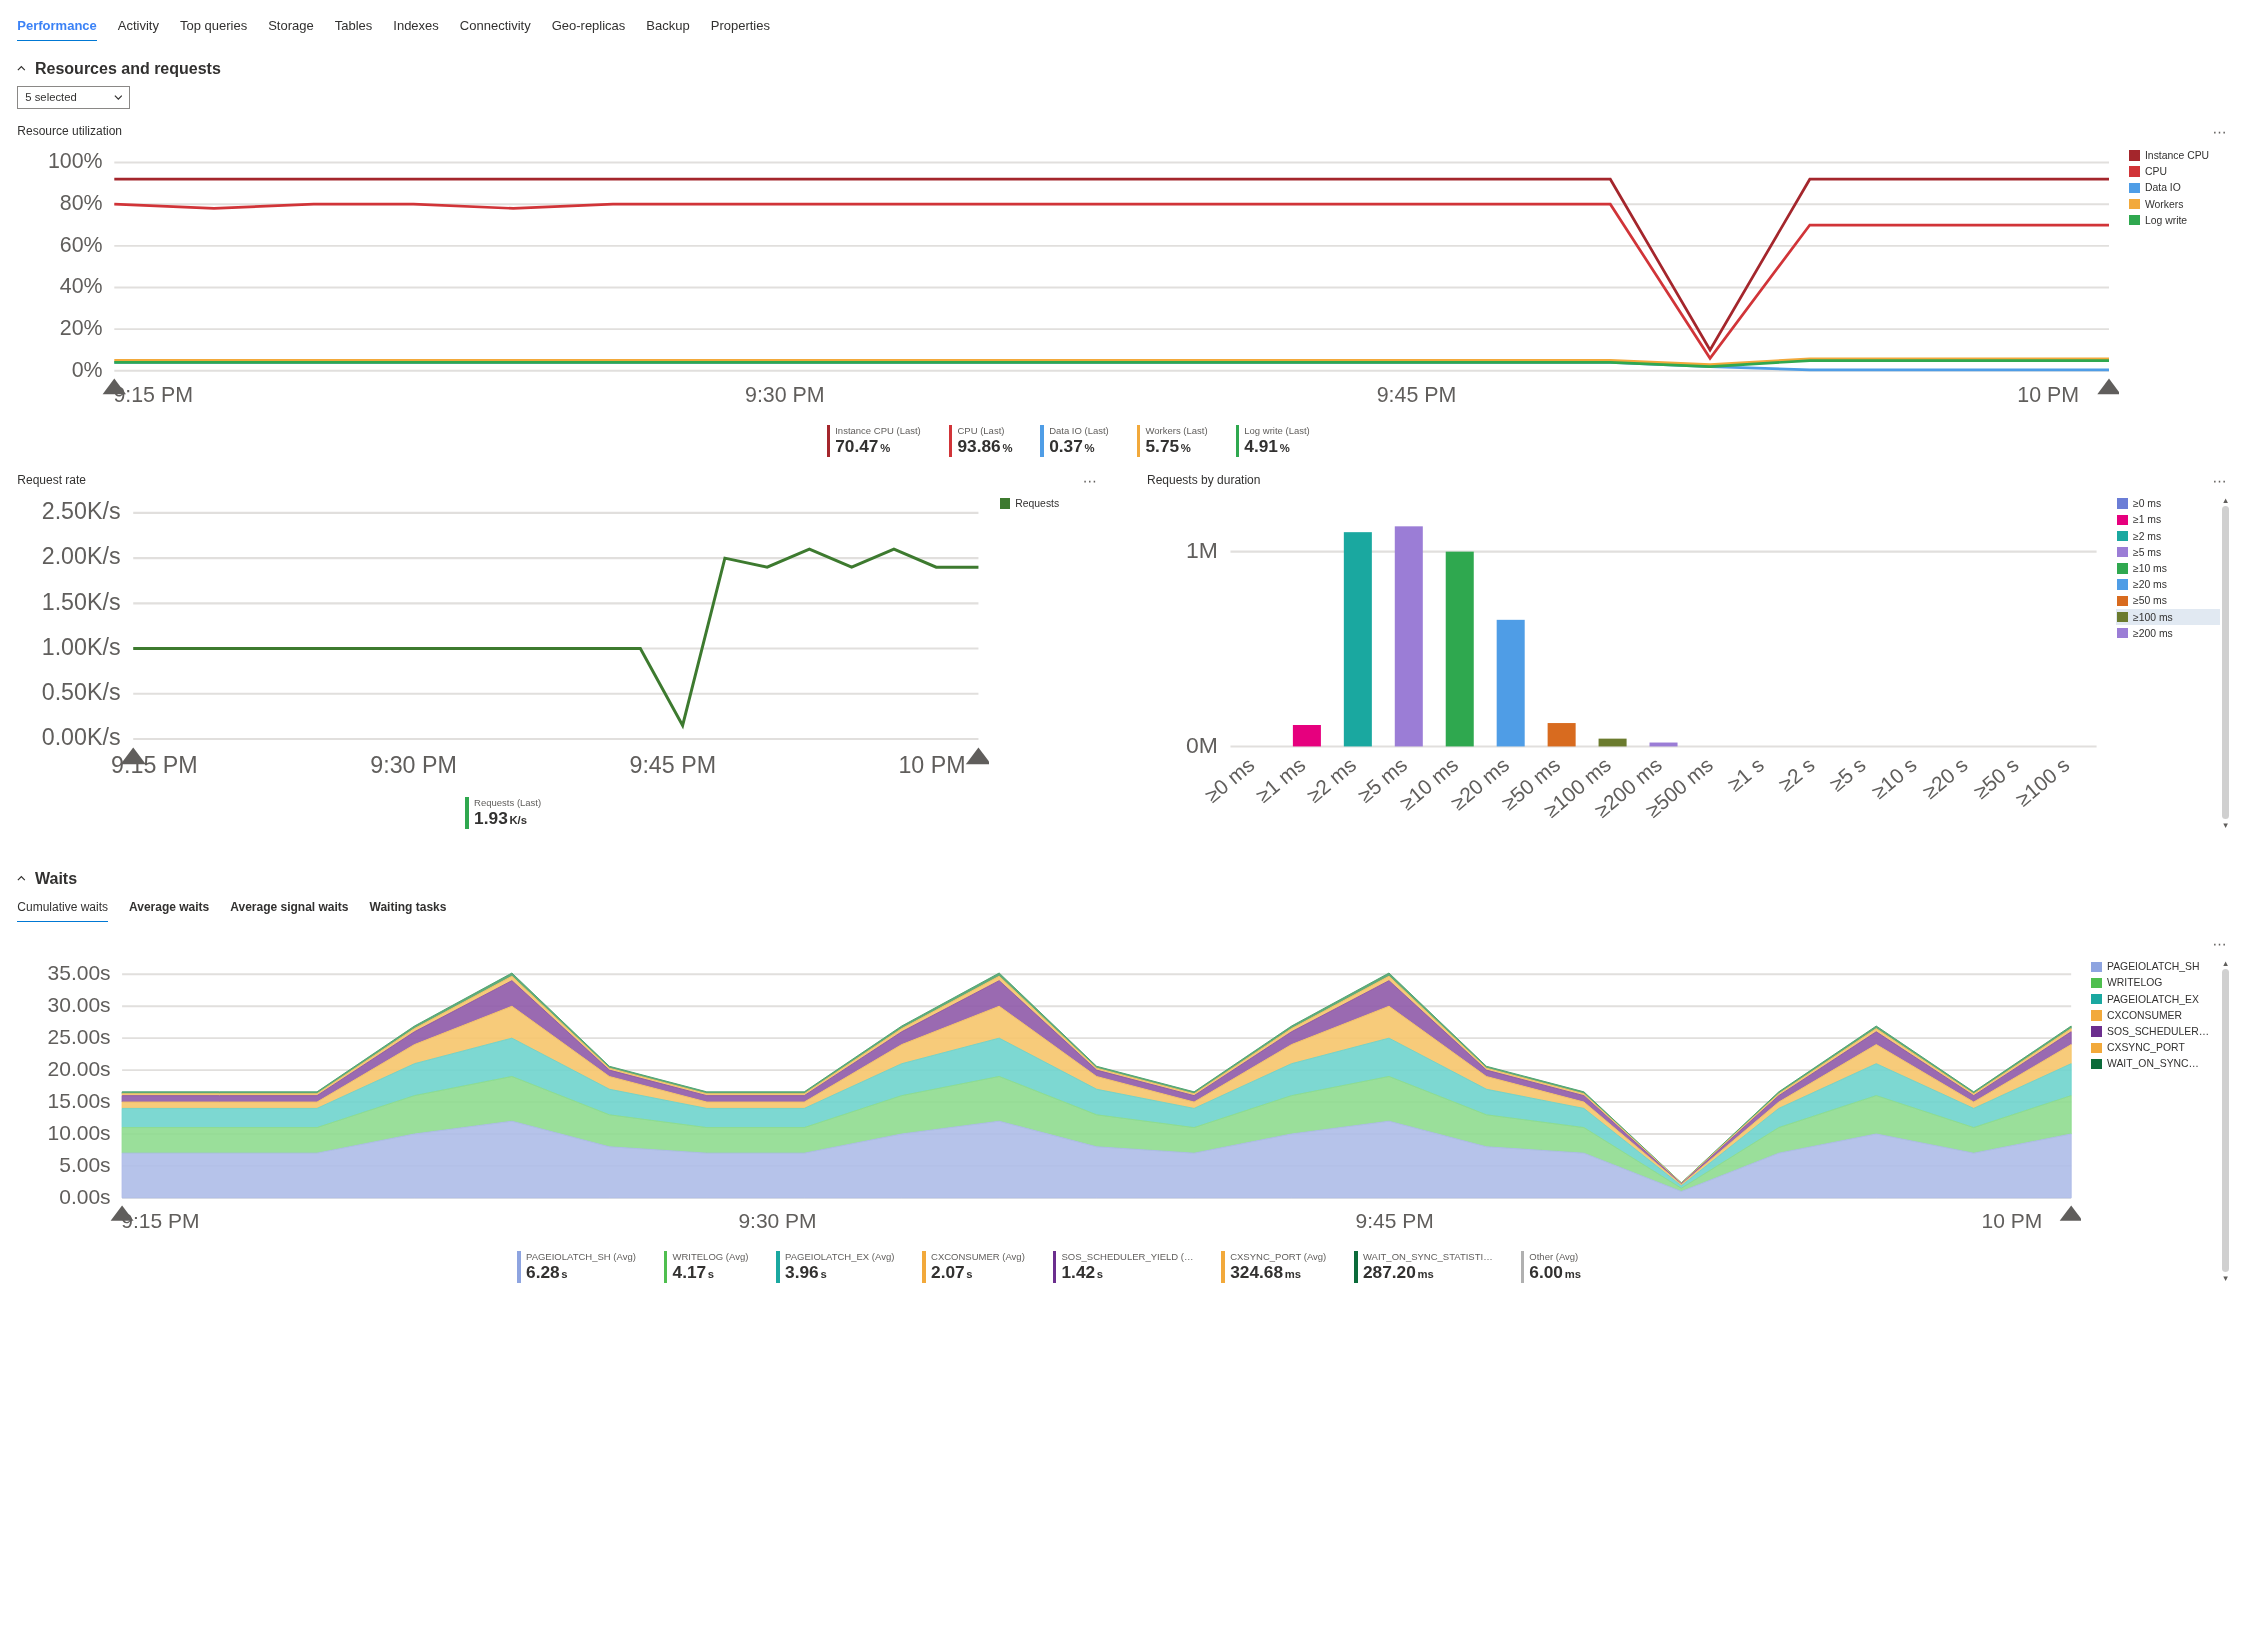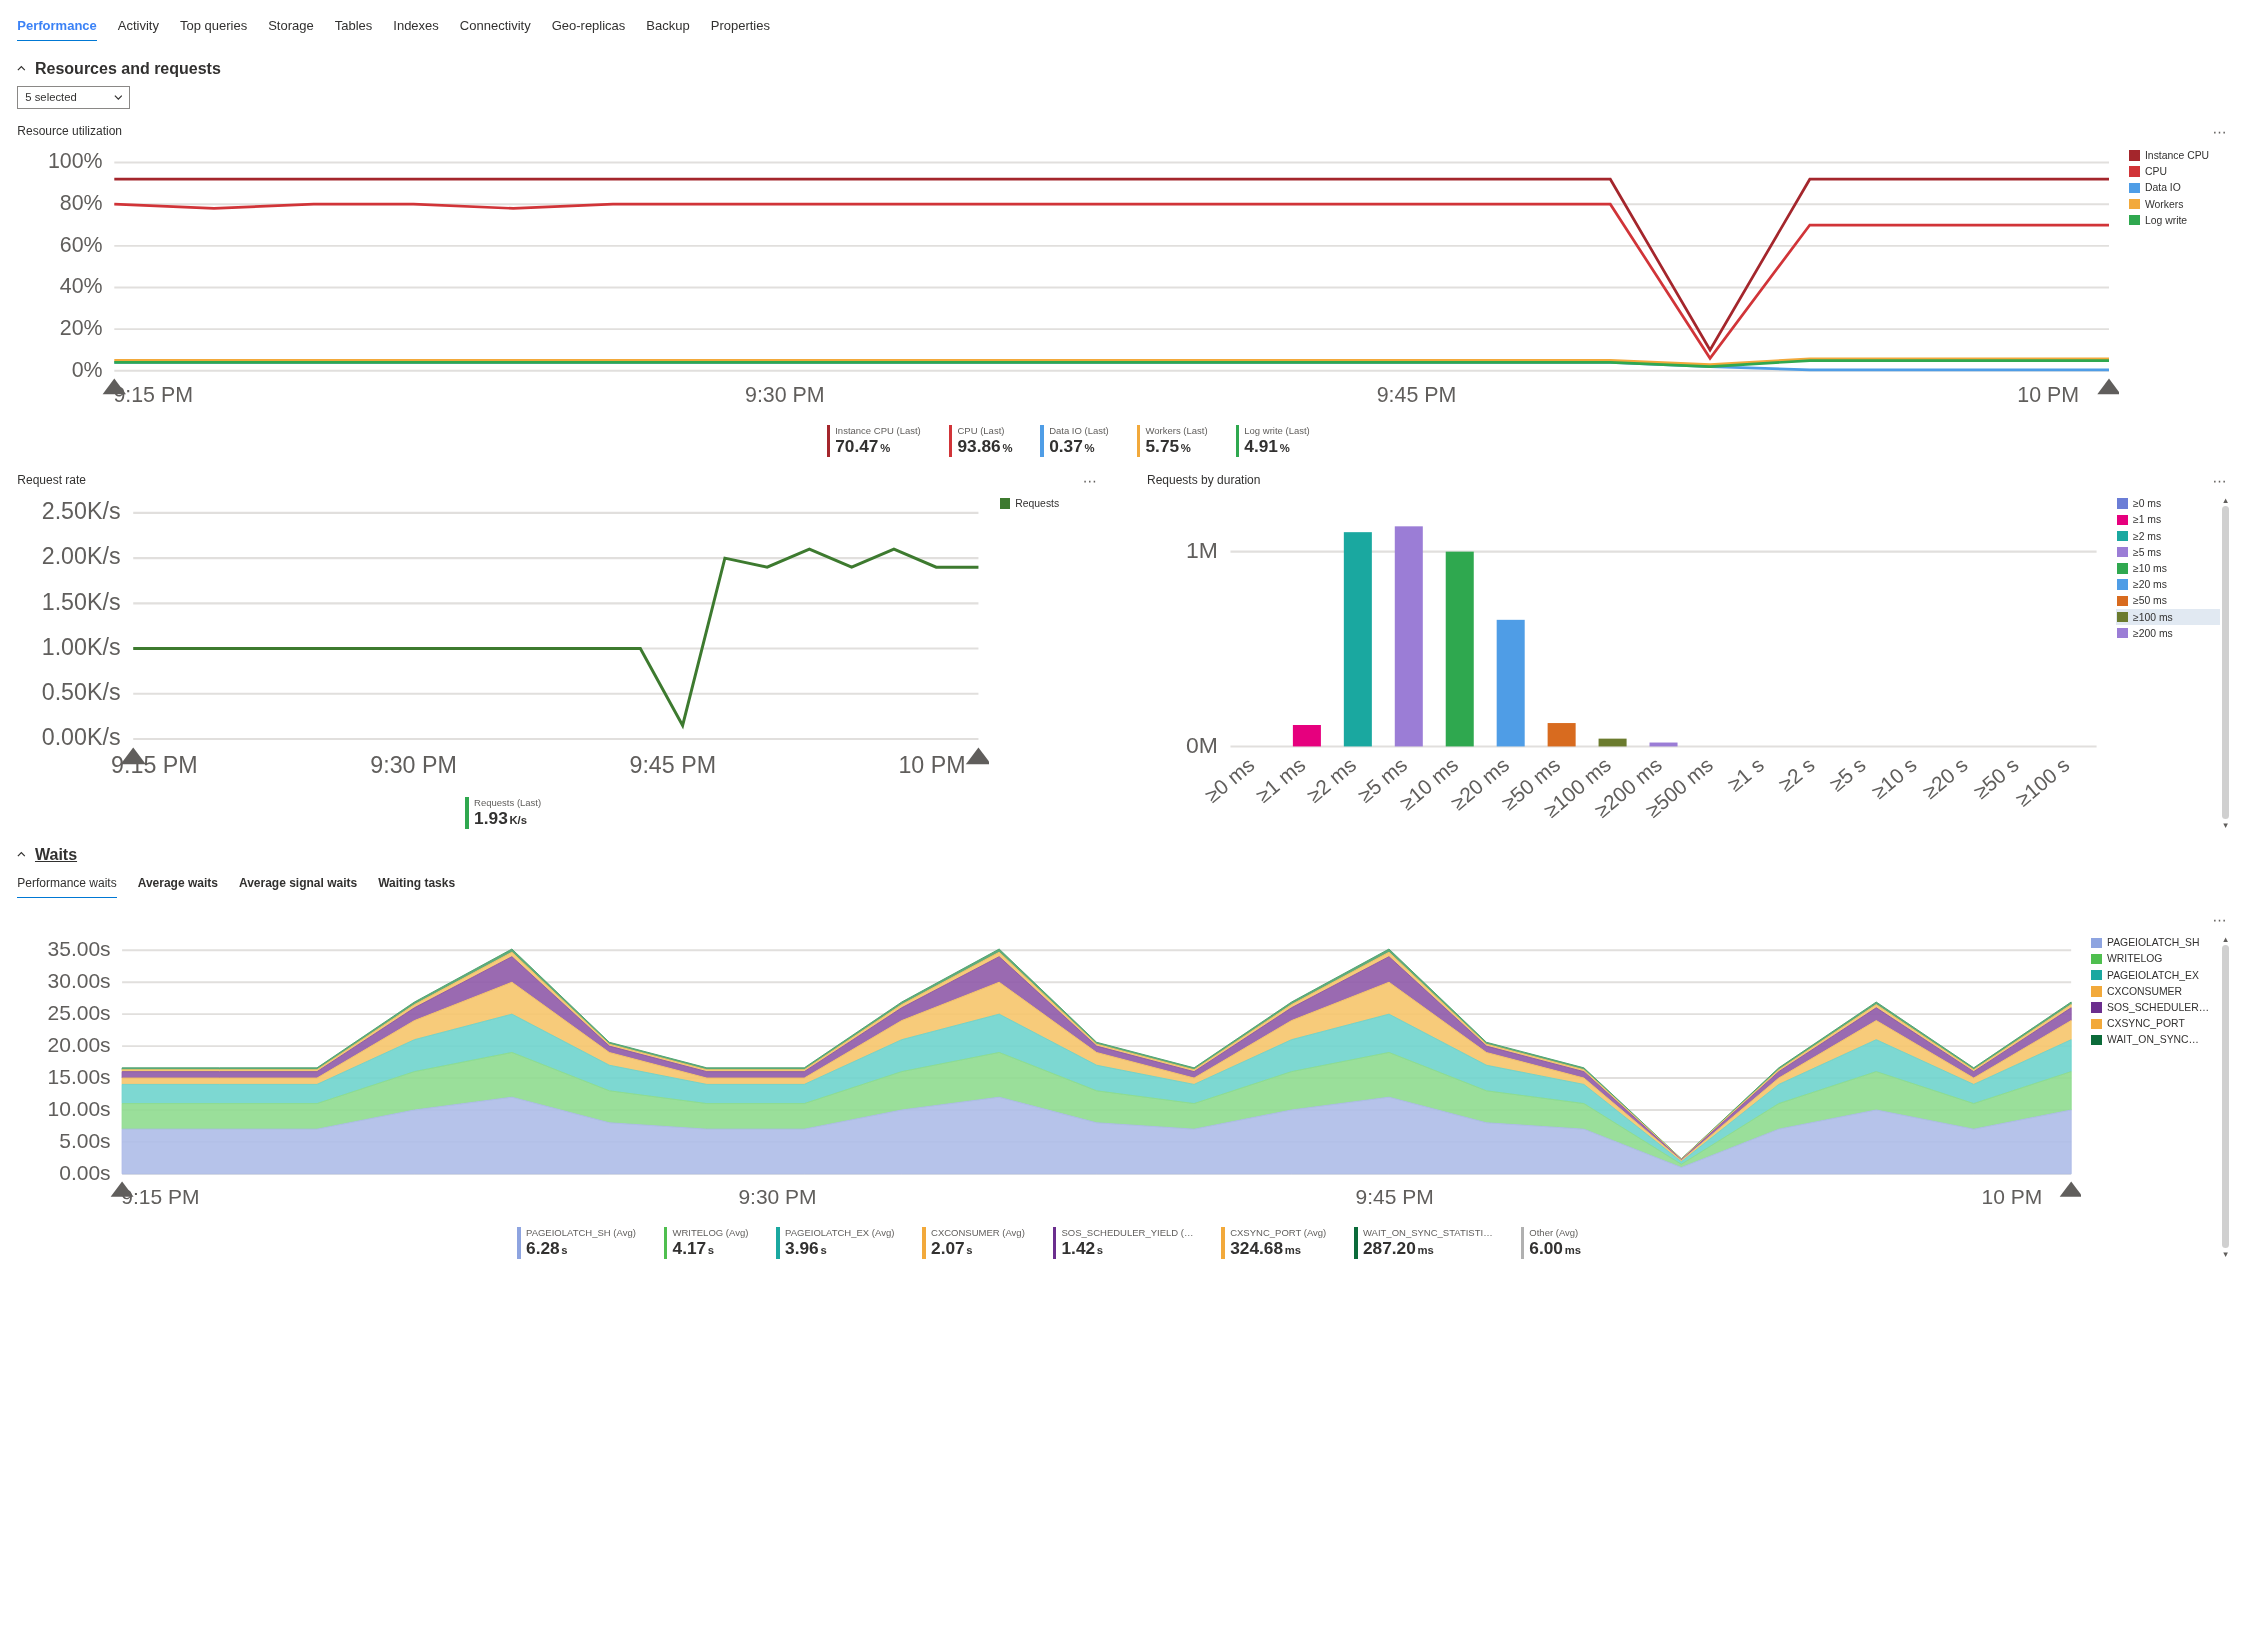--- a/index.html
+++ b/index.html
@@ -329,31 +329,31 @@
         <div class="legend-scroll">
           <span class="tri">▲</span>
           <div class="bar"></div>
           <span class="tri">▼</span>
         </div>
       </div>
     </div>
   </div>
 </div>
 
-<div class="section-header" style="margin-top:16px;text-decoration:underline;">
+<div class="section-header" style="margin-top:40px;">
   <span class="chev">
     <svg width="8.7" height="8.7" viewBox="0 0 10 10">
         <path d="M1 7 L5 3 L9 7" fill="none" stroke="#323130" stroke-width="1.4"></path>
       </svg>
   </span>
   <span>Waits</span>
 </div>
 
 <div class="sub-tabs" id="waits-subtabs">
-    <div class="sub-tab active">Performance waits</div>
+    <div class="sub-tab active">Cumulative waits</div>
     <div class="sub-tab">Average waits</div>
     <div class="sub-tab">Average signal waits</div>
     <div class="sub-tab">Waiting tasks</div>
   </div>
 
 <div class="chart-card" style="margin-top:0;">
   <div class="chart-header">
     <div></div>
     <div class="ellipsis">⋯</div>
   </div>

